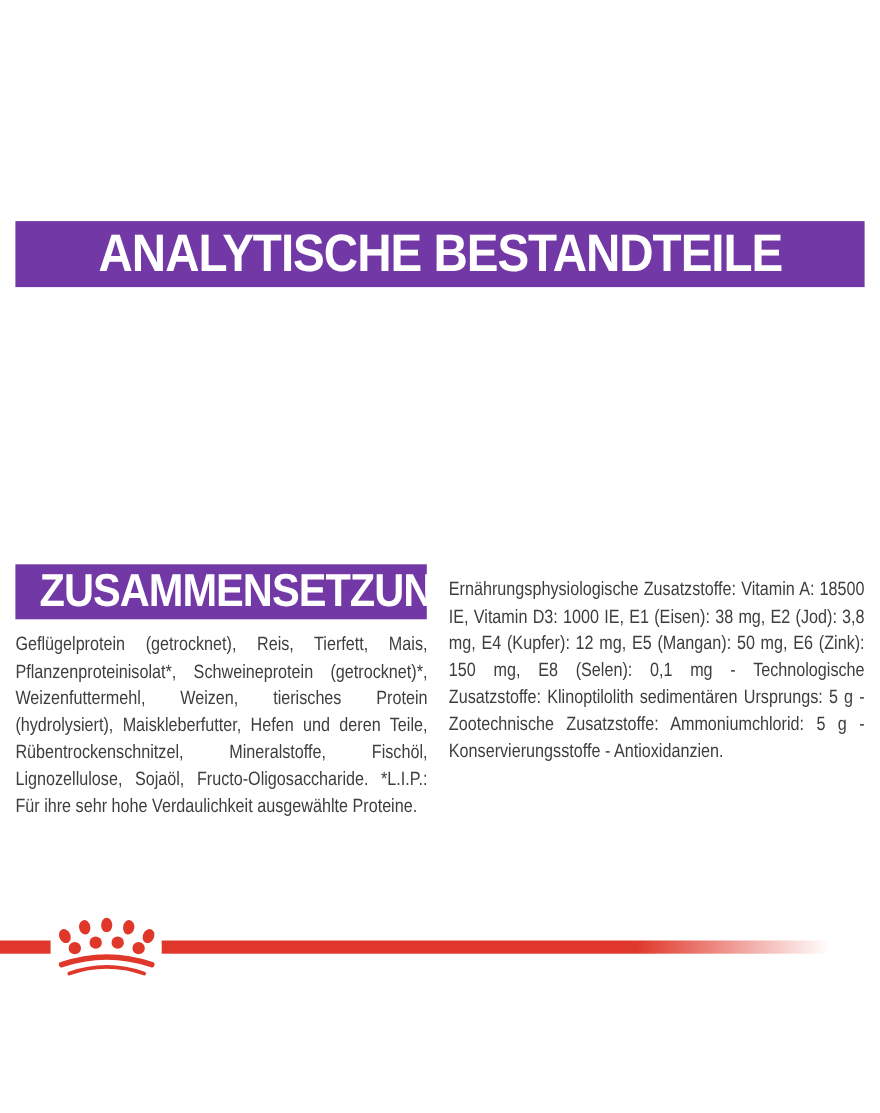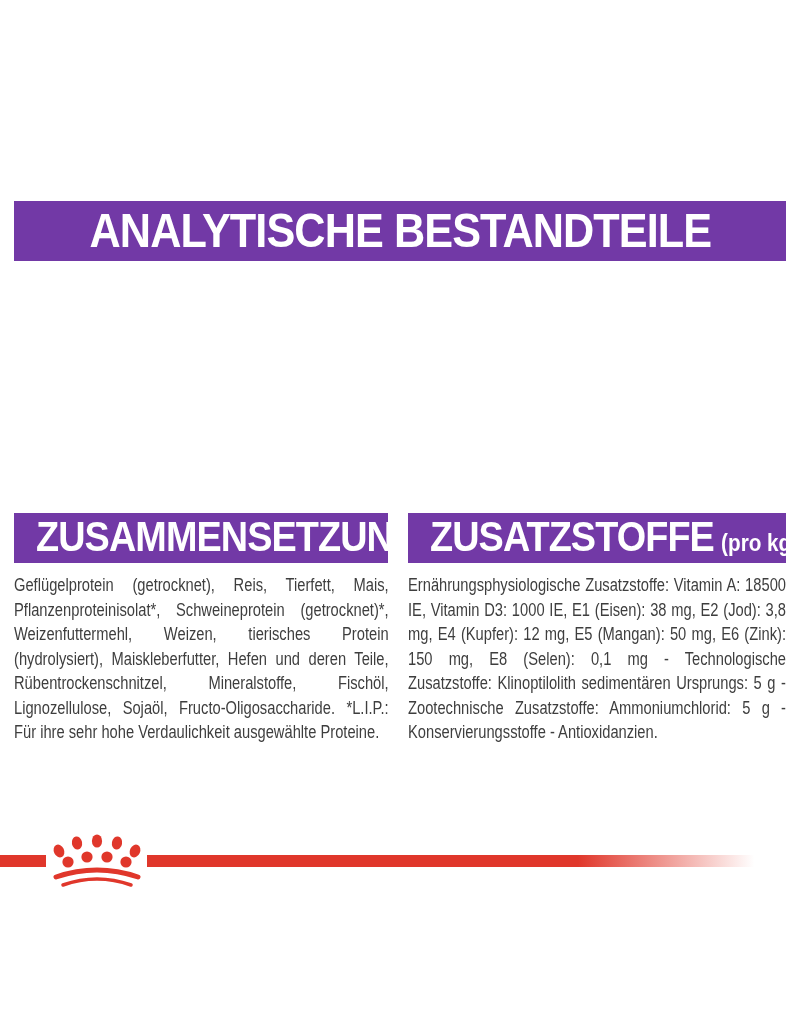--- a/index.html
+++ b/index.html
@@ -91,25 +91,20 @@
   <div class="section left">
     <div class="section-banner">
       <div class="banner-inner">
         <span class="section-title">ZUSAMMENSETZUNG</span>
       </div>
     </div>
     <div class="section-body">Geflügelprotein (getrocknet), Reis, Tierfett, Mais, Pflanzenproteinisolat*, Schweineprotein (getrocknet)*, Weizenfuttermehl, Weizen, tierisches Protein (hydrolysiert), Maiskleberfutter, Hefen und deren Teile, Rübentrockenschnitzel, Mineralstoffe, Fischöl, Lignozellulose, Sojaöl, Fructo-Oligosaccharide. *L.I.P.: Für ihre sehr hohe Verdaulichkeit ausgewählte Proteine.</div>
   </div>
 
   <div class="section right">
-    <div class="section-banner">
-      <div class="banner-inner">
-        <span class="section-title">ZUSATZSTOFFE</span><span class="section-subtitle">(pro kg)</span>
-      </div>
-    </div>
     <div class="section-body">Ernährungsphysiologische Zusatzstoffe: Vitamin A: 18500 IE, Vitamin D3: 1000 IE, E1 (Eisen): 38 mg, E2 (Jod): 3,8 mg, E4 (Kupfer): 12 mg, E5 (Mangan): 50 mg, E6 (Zink): 150 mg, E8 (Selen): 0,1 mg - Technologische Zusatzstoffe: Klinoptilolith sedimentären Ursprungs: 5 g - Zootechnische Zusatzstoffe: Ammoniumchlorid: 5 g - Konservierungsstoffe - Antioxidanzien.</div>
   </div>
 
   <div class="footer-bar-left"></div>
   <div class="footer-bar-right"></div>
   <svg class="crown" viewBox="0 0 94 56" aria-hidden="true">
     <g fill="#e0372b">
       <ellipse cx="9" cy="18" rx="5.1" ry="6.6" transform="rotate(-25 9 18)"></ellipse>
       <ellipse cx="27" cy="10" rx="5.1" ry="6.6" transform="rotate(-10 27 10)"></ellipse>
       <ellipse cx="47" cy="8" rx="5.1" ry="6.6"></ellipse>

